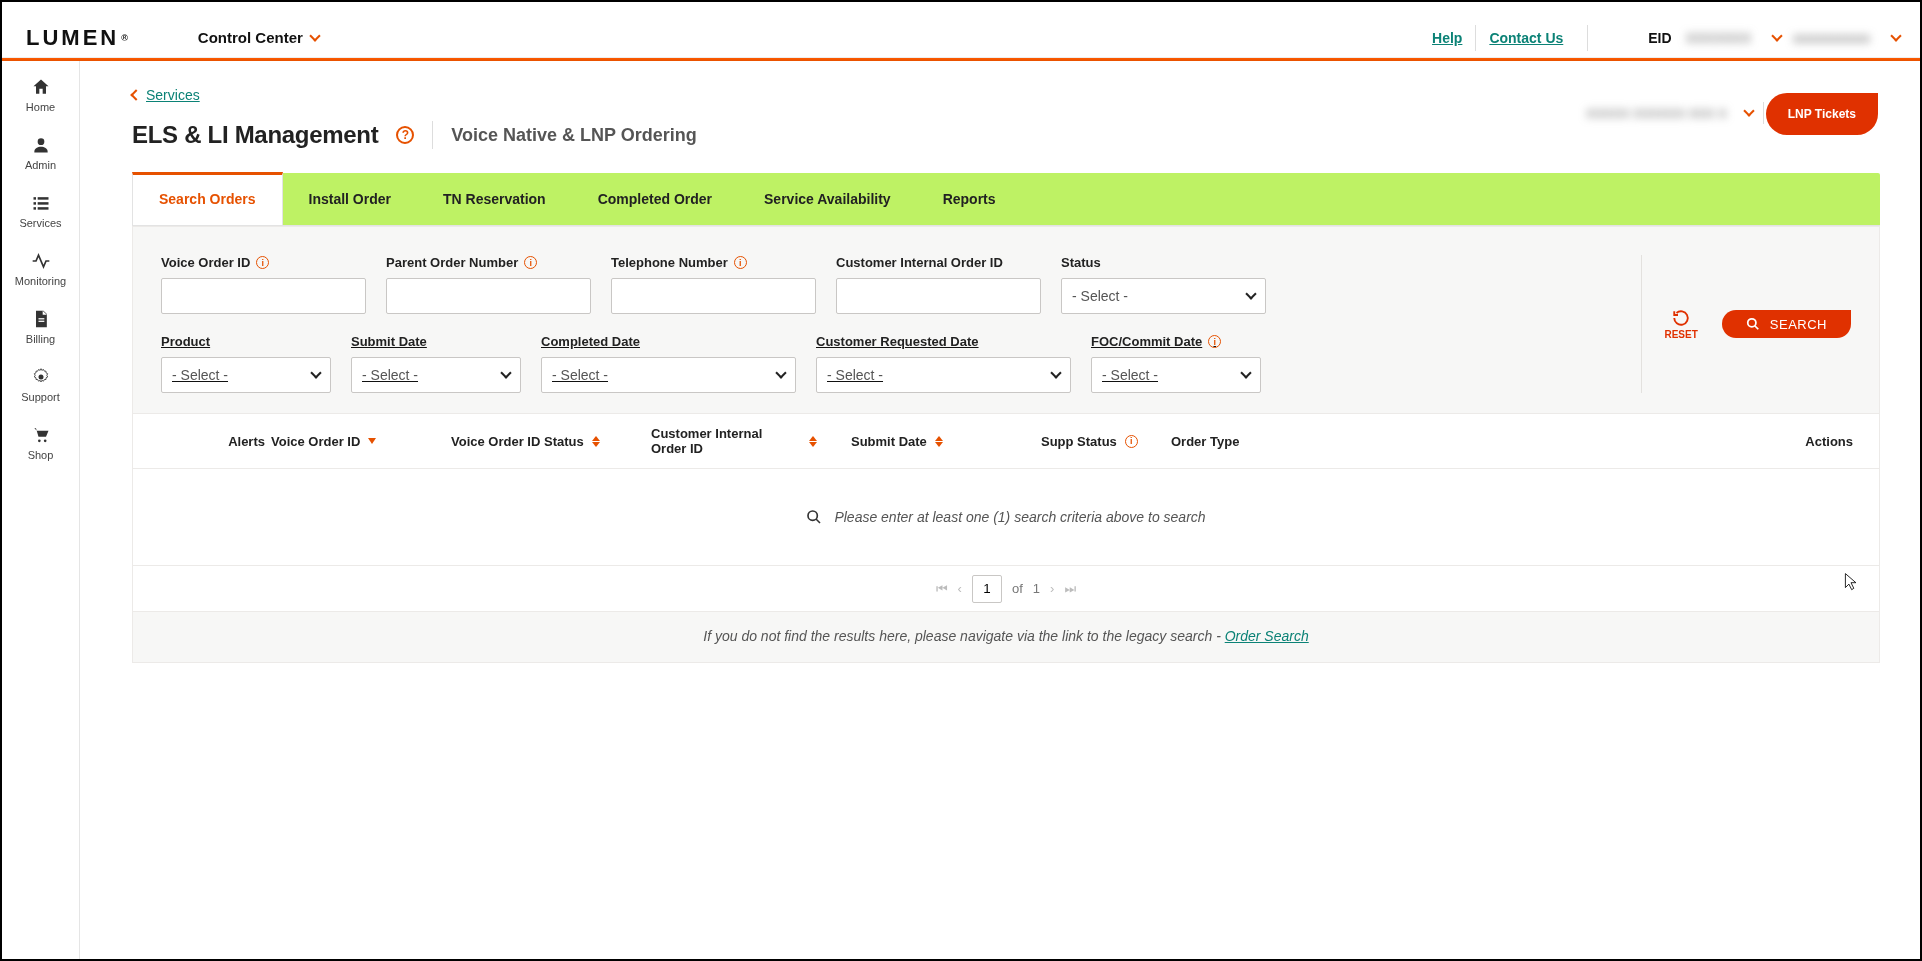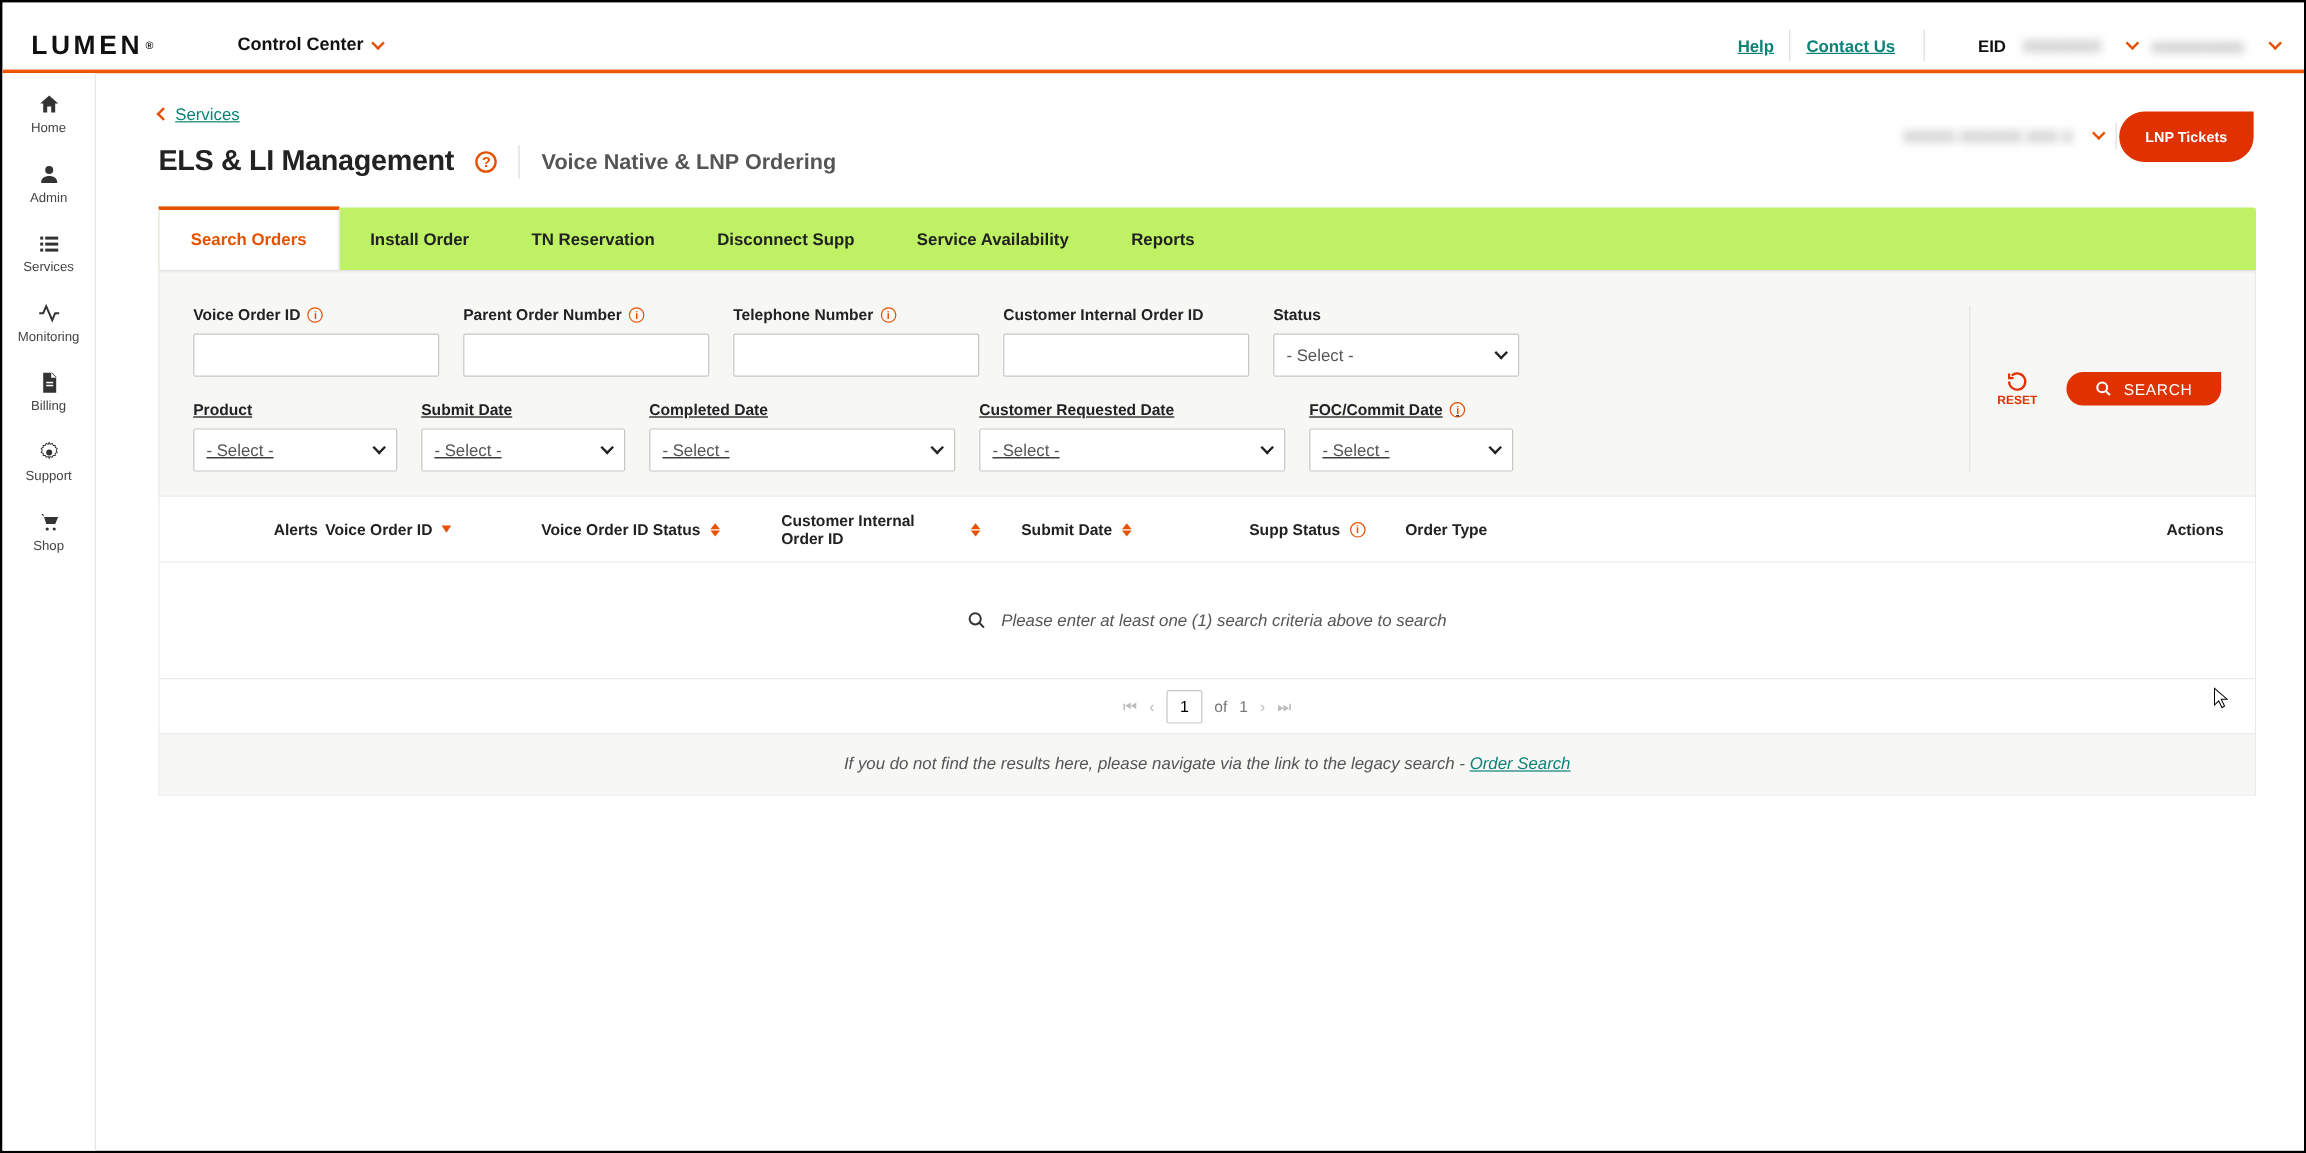--- a/index.html
+++ b/index.html
@@ -68,21 +68,21 @@
     text-decoration: underline;
     font-size: 14px;
   }
   .vdiv {
     width: 1px; height: 26px; background: #ddd;
   }
   .eid-block {
     display: flex;
     align-items: center;
     gap: 14px;
-    margin-left: 24px;
+    margin-left: 40px;
   }
   .eid-label { font-weight: 700; font-size: 14px; }
   .blur {
     filter: blur(4px);
     color: #666;
     user-select: none;
   }
   .eid-block .chev, .control-center .chev { color: #e65100; border-color: #e65100; }
 
   .accent-bar { height: 3px; background: linear-gradient(#ff5a00,#e65100); }
@@ -480,21 +480,21 @@
       <div class="vdiv"></div>
     </div>
     <div class="lnp-pill">
       <span>LNP Tickets</span>
     </div>
 
     <div class="tabs">
       <button class="tab active"><span>Search Orders</span></button>
       <button class="tab"><span>Install Order</span></button>
       <button class="tab"><span>TN Reservation</span></button>
-      <button class="tab"><span>Disconnect Supp</span></button>
+      <button class="tab"><span>Completed Order</span></button>
       <button class="tab"><span>Service Availability</span></button>
       <button class="tab"><span>Reports</span></button>
     </div>
 
     <div class="filter-panel">
       <div class="filter-fields">
         <div class="row">
           <div class="field">
             <label>
                 <span>Voice Order ID</span>

